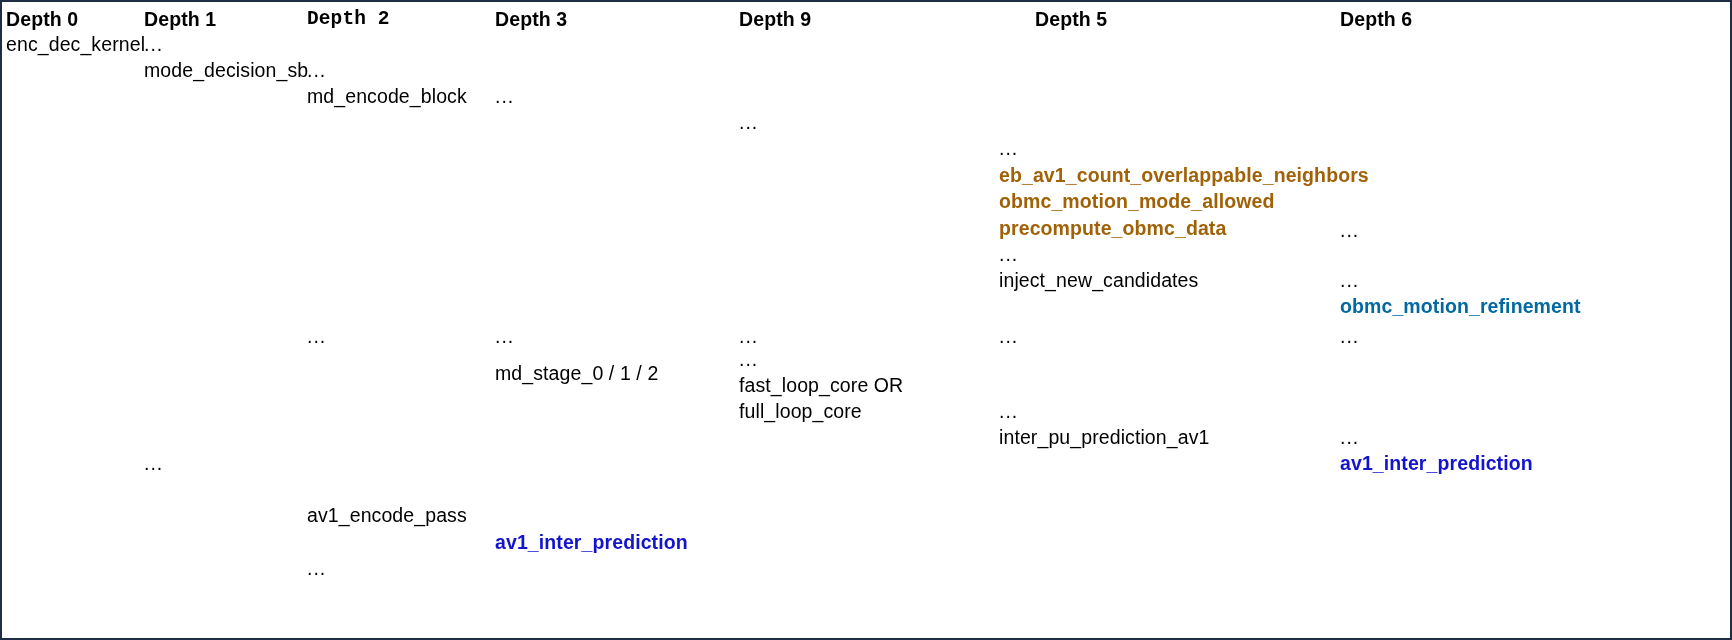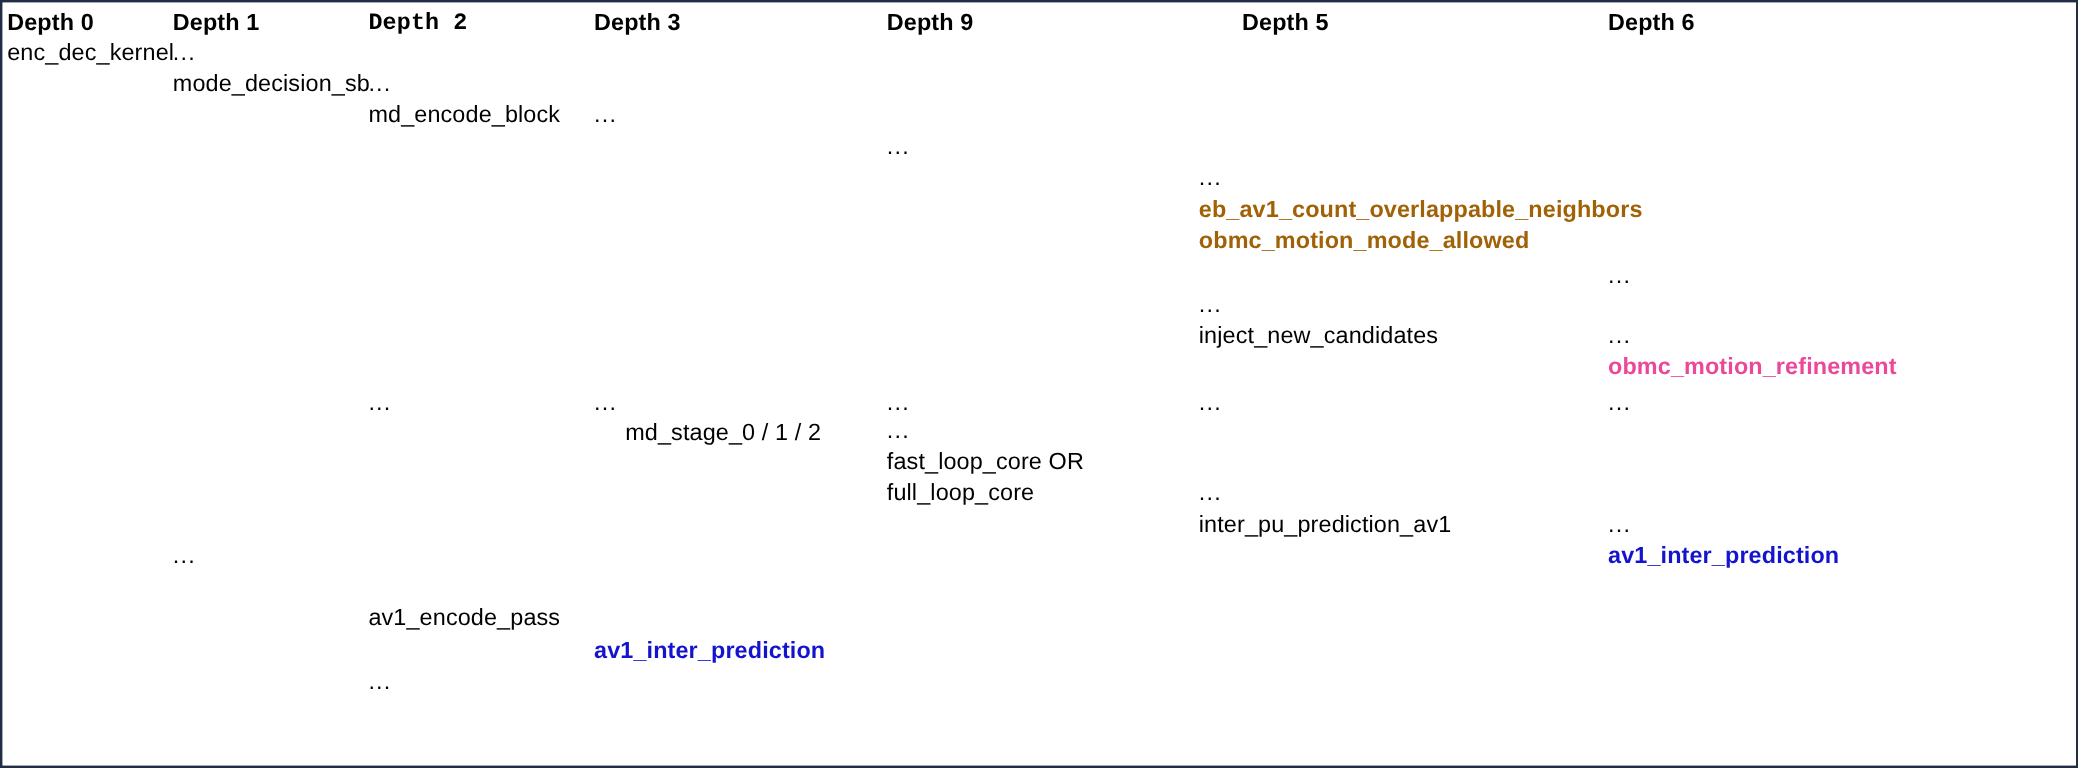--- a/index.html
+++ b/index.html
@@ -37,21 +37,21 @@
     font-size: 19.5px;
     line-height: 26px;
     color: #000000;
     letter-spacing: 1px;
   }
   .green {
     color: #a16207;
     font-weight: bold;
   }
   .red {
-    color: #ec4899;
+    color: #0369a1;
     font-weight: bold;
   }
   .blue {
     color: #1414cf;
     font-weight: bold;
   }
 </style>
 </head>
 <body>
 
@@ -72,32 +72,33 @@
   <div class="cell ell" style="left:142px; top:448px;">...</div>
 
   <div class="cell ell" style="left:305px; top:55px;">...</div>
   <div class="cell" style="left:305px; top:81px;">md_encode_block</div>
   <div class="cell ell" style="left:305px; top:321px;">...</div>
   <div class="cell" style="left:305px; top:500px;">av1_encode_pass</div>
   <div class="cell ell" style="left:305px; top:553px;">...</div>
 
   <div class="cell ell" style="left:493px; top:81px;">...</div>
   <div class="cell ell" style="left:493px; top:321px;">...</div>
-  <div class="cell" style="left:493px; top:346px;margin-left:26px;">md_stage_0 / 1 / 2</div>
+  <div class="cell" style="left:493px; top:358px;">md_stage_0 / 1 / 2</div>
   <div class="cell blue" style="left:493px; top:527px;">av1_inter_prediction</div>
 
   <div class="cell ell" style="left:737px; top:107px;">...</div>
   <div class="cell ell" style="left:737px; top:321px;">...</div>
   <div class="cell ell" style="left:737px; top:344px;">...</div>
   <div class="cell" style="left:737px; top:370px;">fast_loop_core OR</div>
   <div class="cell" style="left:737px; top:396px;">full_loop_core</div>
 
   <div class="cell ell" style="left:997px; top:133px;">...</div>
   <div class="cell green" style="left:997px; top:160px;">eb_av1_count_overlappable_neighbors</div>
   <div class="cell green" style="left:997px; top:186px;">obmc_motion_mode_allowed</div>
+  <div class="cell green" style="left:997px; top:213px;">precompute_obmc_data</div>
   <div class="cell ell" style="left:997px; top:239px;">...</div>
   <div class="cell" style="left:997px; top:265px;">inject_new_candidates</div>
   <div class="cell ell" style="left:997px; top:321px;">...</div>
   <div class="cell ell" style="left:997px; top:396px;">...</div>
   <div class="cell" style="left:997px; top:422px;">inter_pu_prediction_av1</div>
 
   <div class="cell ell" style="left:1338px; top:215px;">...</div>
   <div class="cell ell" style="left:1338px; top:265px;">...</div>
   <div class="cell red" style="left:1338px; top:291px;">obmc_motion_refinement</div>
   <div class="cell ell" style="left:1338px; top:321px;">...</div>

